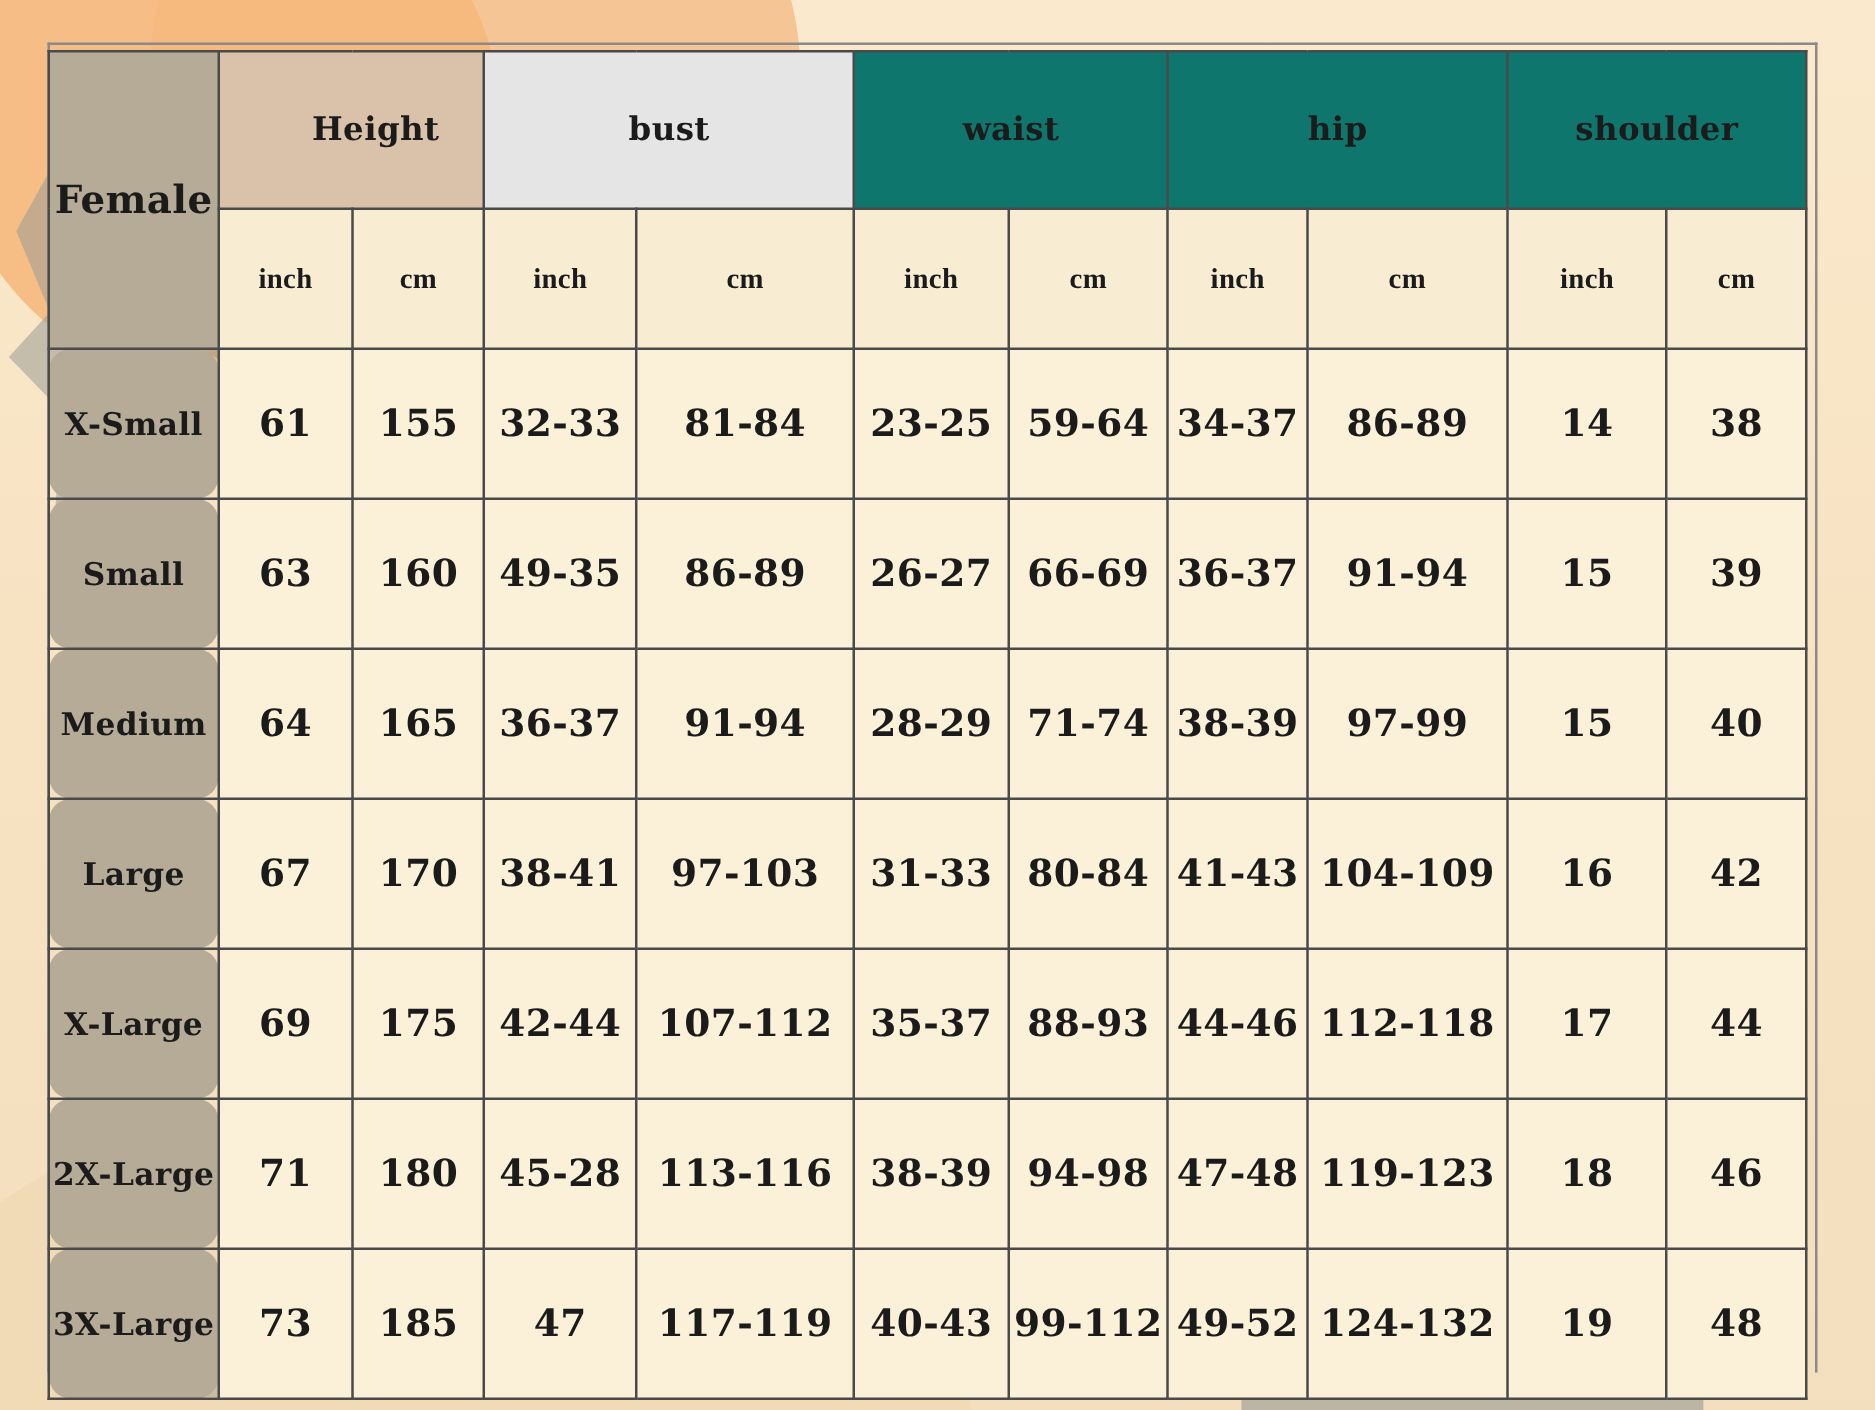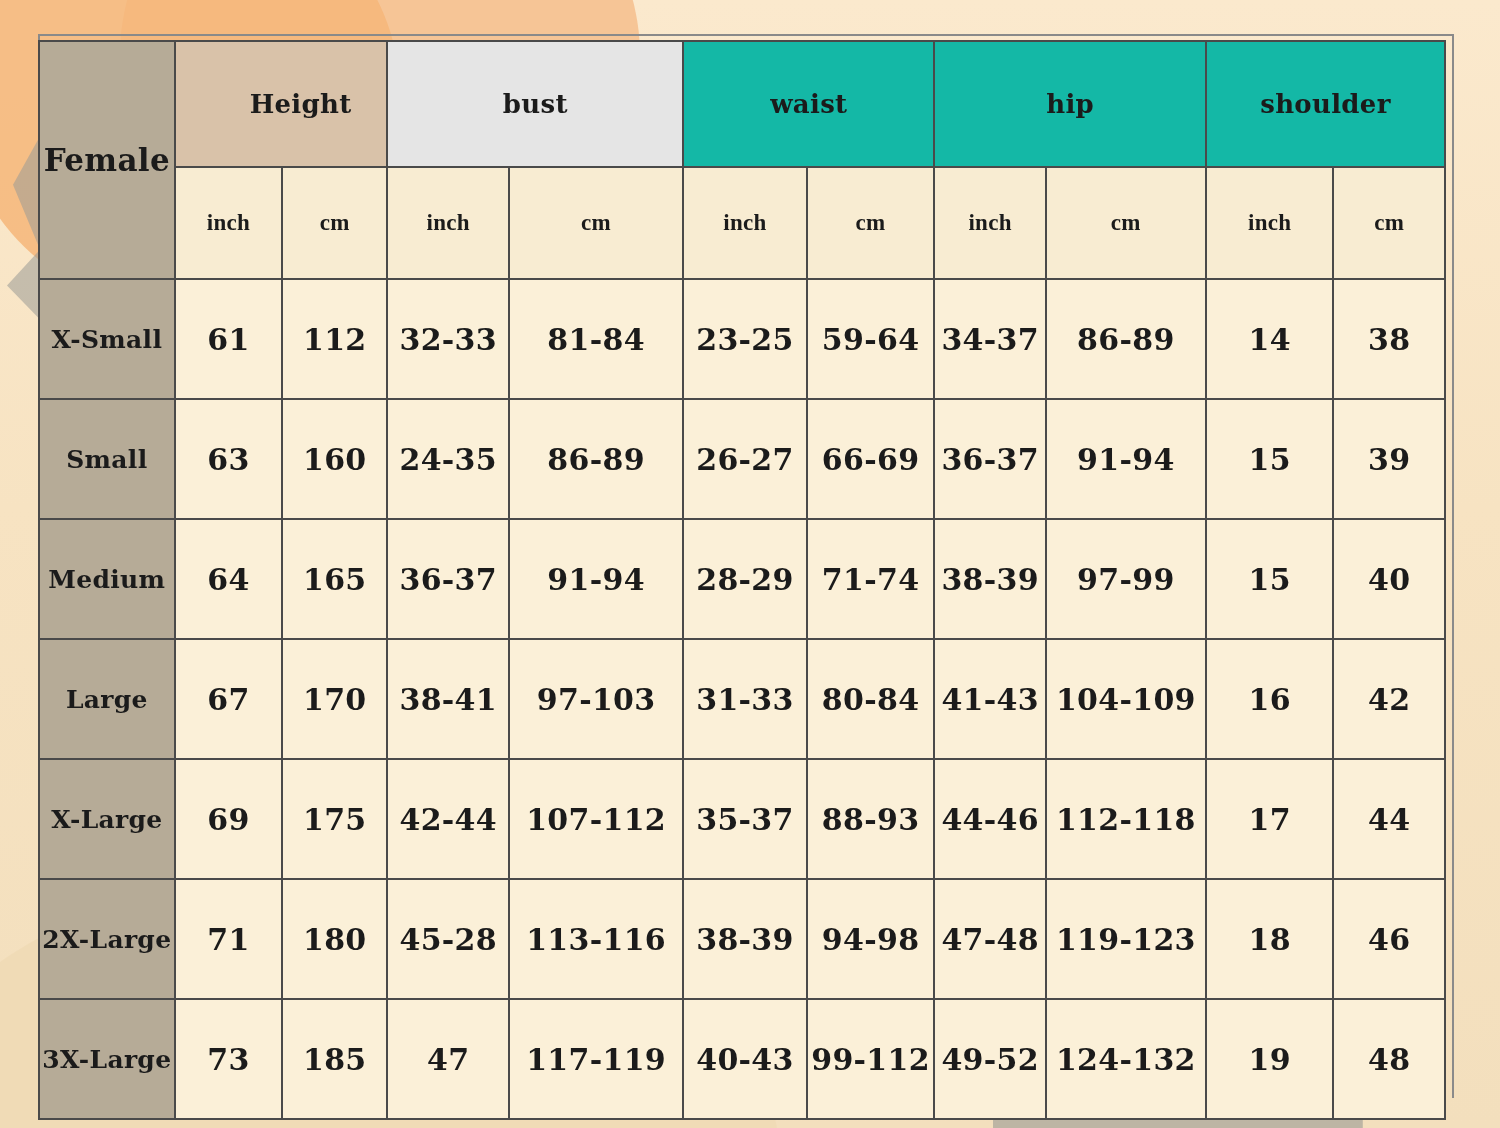--- a/index.html
+++ b/index.html
@@ -142,35 +142,36 @@
     color: #1b1b1b;
     font-weight: bold;
     letter-spacing: .3px;
   }
   .corner-cell {
     background: #b6ab97;
     font-size: 31px;
     height: 232px;
   }
   .group-head {
-    background: #14b8a6;
+    background: #0f766e;
     font-size: 26px;
     height: 122px;
   }
   .group-head.bust-head { background: #e5e5e5; }
   .group-head.height-head { background: #d9c2a9; padding-left: 40px; }
   .unit-head {
     background: #f8ecd2;
     font-size: 23px;
     height: 108px;
     font-family: Liberation Serif, serif;
   }
   .row-label {
     background: #b6ab97;
     font-size: 25px;
+    border-radius: 18px;
   }
   .data-cell {
     background: #fbf0d8;
     font-size: 30px;
     height: 116px;
   }
   .c-label { width: 134px; }
   .c-in    { width: 106px; }
   .c-cm    { width: 104px; }
   .c-bust-in { width: 120px; }
@@ -248,35 +249,35 @@
         <th class="unit-head">inch</th>
         <th class="unit-head">cm</th>
         <th class="unit-head">inch</th>
         <th class="unit-head">cm</th>
       </tr>
     </thead>
     <tbody>
       <tr>
         <td class="row-label">X-Small</td>
         <td class="data-cell">61</td>
-        <td class="data-cell">112</td>
+        <td class="data-cell">155</td>
         <td class="data-cell">32-33</td>
         <td class="data-cell">81-84</td>
         <td class="data-cell">23-25</td>
         <td class="data-cell">59-64</td>
         <td class="data-cell">34-37</td>
         <td class="data-cell">86-89</td>
         <td class="data-cell">14</td>
         <td class="data-cell">38</td>
       </tr>
       <tr>
         <td class="row-label">Small</td>
         <td class="data-cell">63</td>
         <td class="data-cell">160</td>
-        <td class="data-cell">24-35</td>
+        <td class="data-cell">49-35</td>
         <td class="data-cell">86-89</td>
         <td class="data-cell">26-27</td>
         <td class="data-cell">66-69</td>
         <td class="data-cell">36-37</td>
         <td class="data-cell">91-94</td>
         <td class="data-cell">15</td>
         <td class="data-cell">39</td>
       </tr>
       <tr>
         <td class="row-label">Medium</td>

